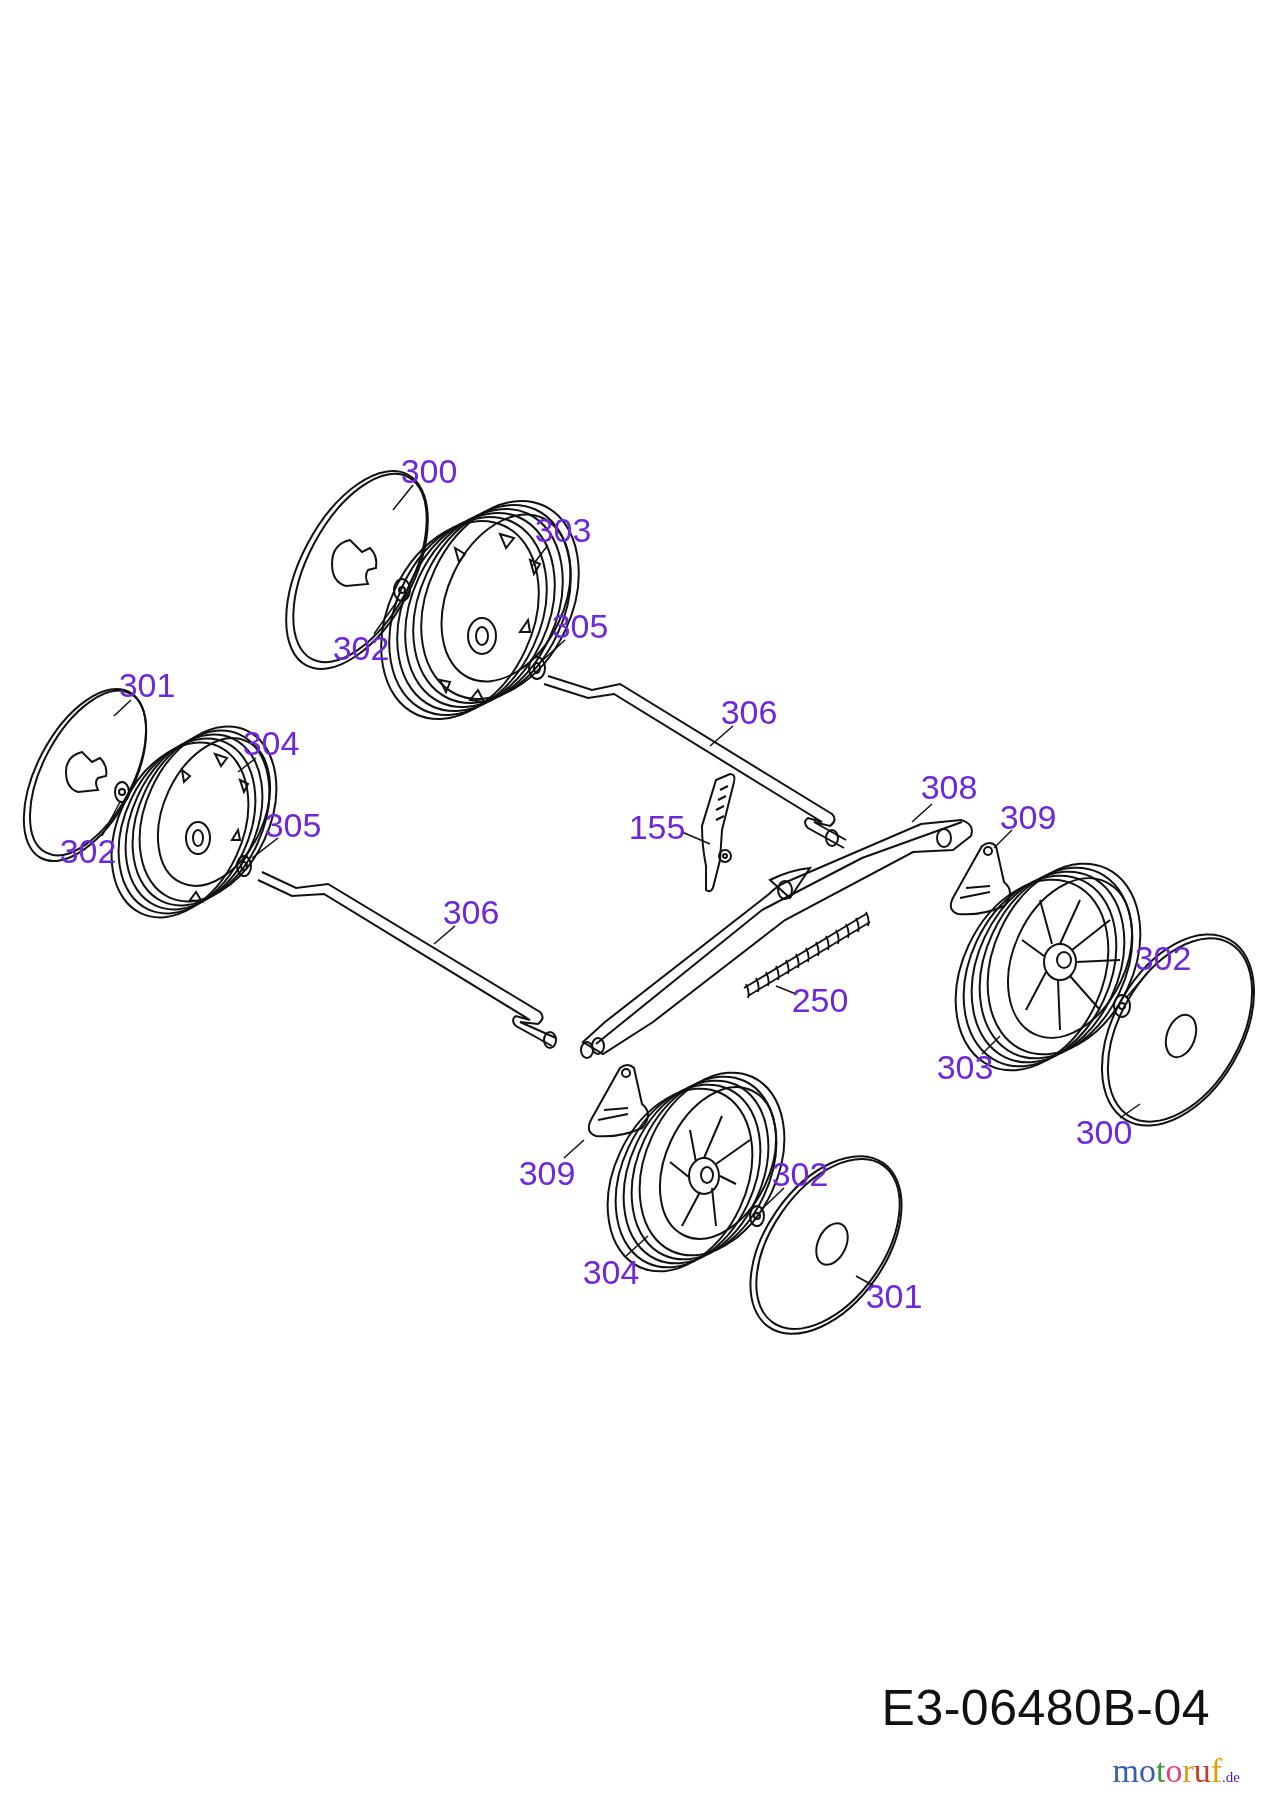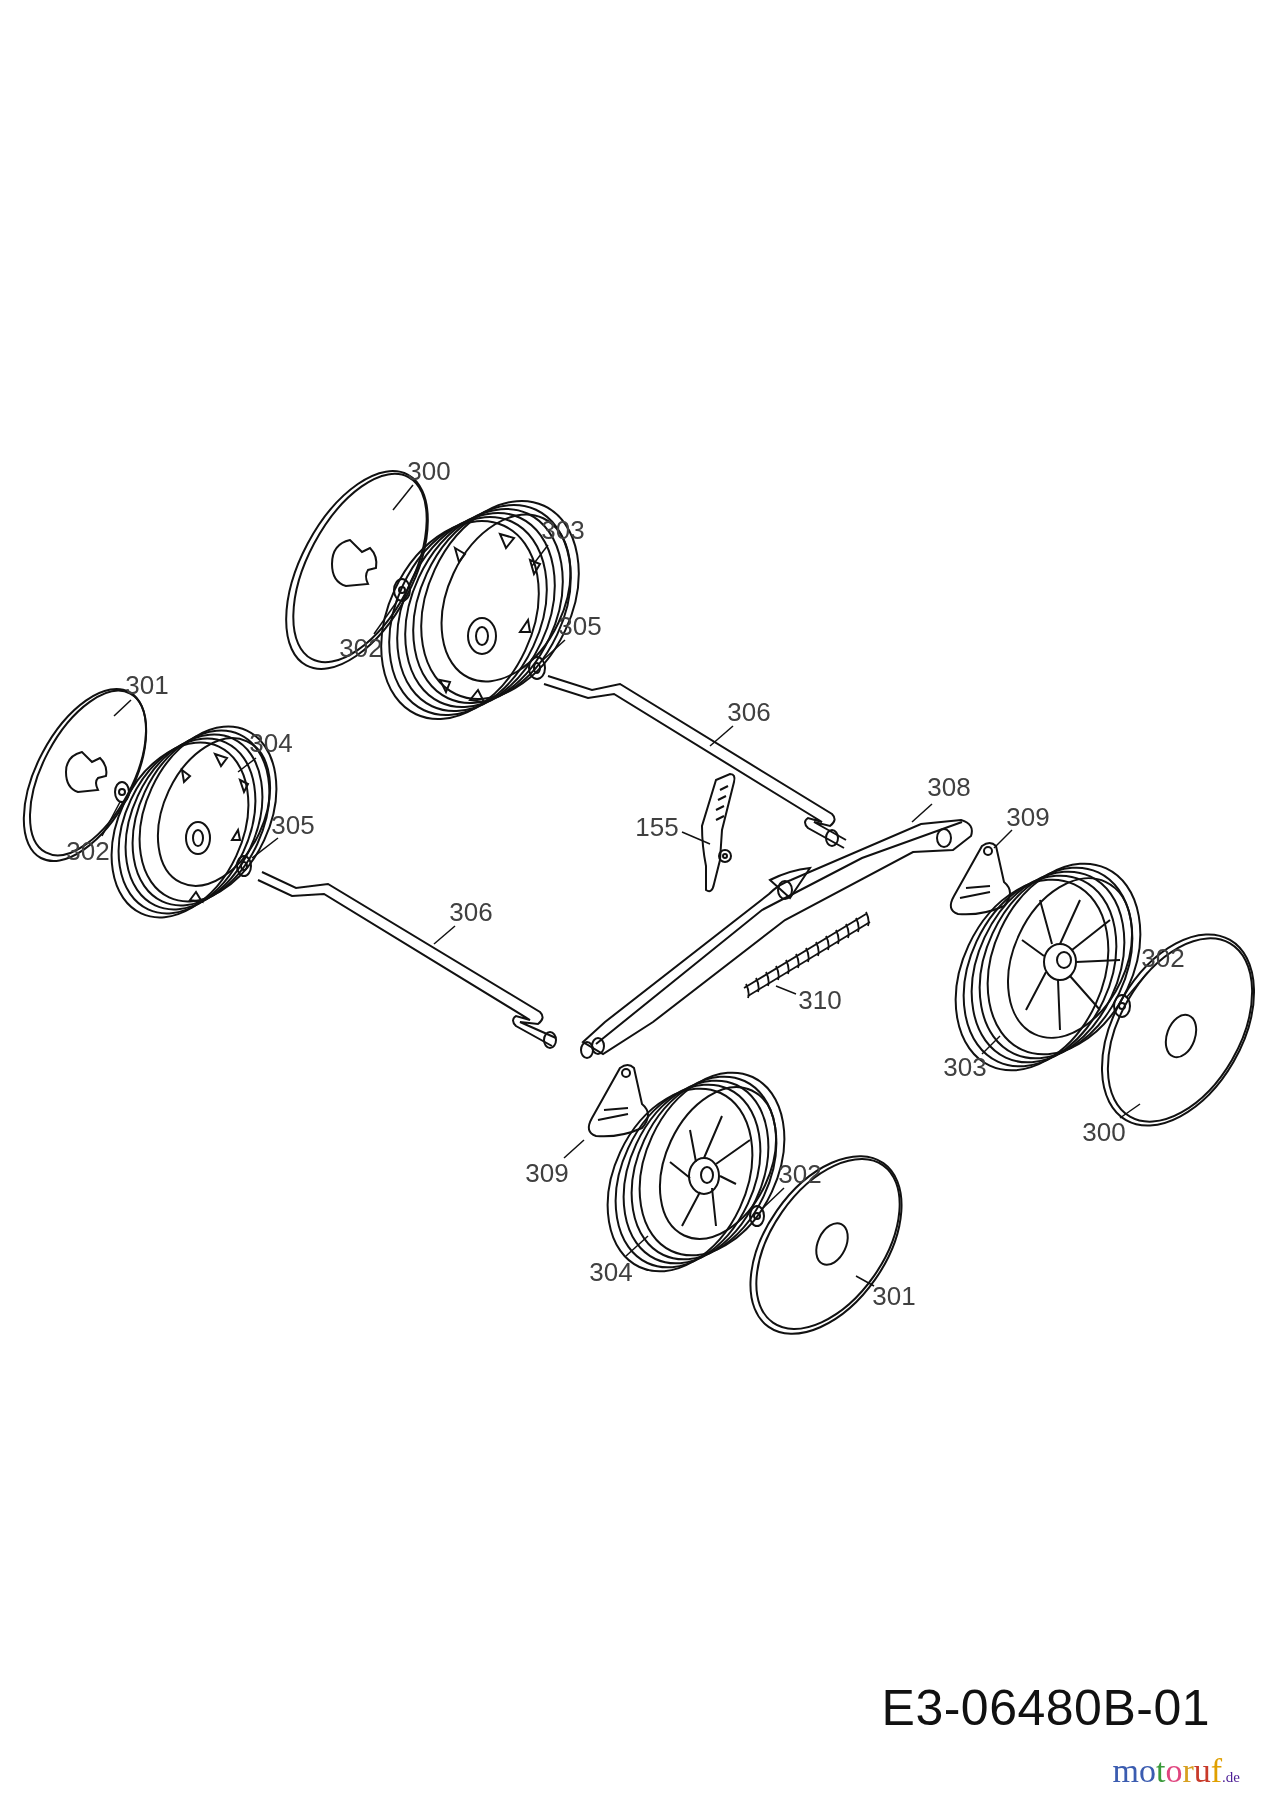--- a/index.html
+++ b/index.html
@@ -1,18 +1,18 @@
 <!DOCTYPE html>
 <html><head>
 <meta charset="utf-8">
 <style>
   html,body{margin:0;padding:0;background:#fff;}
   body{width:1268px;height:1800px;position:relative;overflow:hidden;font-family:"Liberation Sans",sans-serif;}
   #drawing{position:absolute;left:0;top:0;width:1268px;height:1800px;}
-  .lbl{position:absolute;font-size:26px;color:#404040;line-height:1;white-space:nowrap;transform:translate(-50%,-50%);}
+  .lbl{position:absolute;font-size:34px;color:#6d28d9;line-height:1;white-space:nowrap;transform:translate(-50%,-50%);}
   .code{position:absolute;font-size:50px;color:#111;line-height:1;right:58px;top:1683px;letter-spacing:0.5px;}
   .logo{position:absolute;right:28px;top:1754px;font-family:"Liberation Serif",serif;font-size:34px;line-height:1;white-space:nowrap;}
   .logo .de{font-size:15px;color:#4c1d95;}
 </style>
 </head>
 <body>
 
 <svg id="drawing" viewBox="0 0 1268 1800" xmlns="http://www.w3.org/2000/svg" fill="none" stroke="#111" stroke-width="2">
 
   <g>
@@ -186,25 +186,25 @@
 <div class="lbl" style="left:147px;top:685px">301</div>
 <div class="lbl" style="left:271px;top:743px">304</div>
 <div class="lbl" style="left:88px;top:851px">302</div>
 <div class="lbl" style="left:293px;top:825px">305</div>
 <div class="lbl" style="left:749px;top:712px">306</div>
 <div class="lbl" style="left:471px;top:912px">306</div>
 <div class="lbl" style="left:657px;top:827px">155</div>
 <div class="lbl" style="left:949px;top:787px">308</div>
 <div class="lbl" style="left:1028px;top:817px">309</div>
 <div class="lbl" style="left:1163px;top:958px">302</div>
-<div class="lbl" style="left:820px;top:1000px">310</div>
+<div class="lbl" style="left:820px;top:1000px">250</div>
 <div class="lbl" style="left:965px;top:1067px">303</div>
 <div class="lbl" style="left:1104px;top:1132px">300</div>
 <div class="lbl" style="left:547px;top:1173px">309</div>
 <div class="lbl" style="left:800px;top:1174px">302</div>
 <div class="lbl" style="left:611px;top:1272px">304</div>
 <div class="lbl" style="left:894px;top:1296px">301</div>
 
-<div class="code">E3-06480B-01</div>
+<div class="code">E3-06480B-04</div>
 
 <div class="logo">
   <span id="logo-main"><span style="color: rgb(59, 92, 176);">m</span><span style="color: rgb(59, 92, 176);">o</span><span style="color: rgb(58, 154, 58);">t</span><span style="color: rgb(224, 69, 127);">o</span><span style="color: rgb(216, 160, 32);">r</span><span style="color: rgb(200, 58, 42);">u</span><span style="color: rgb(224, 160, 0);">f</span></span><span class="de">.de</span>
 </div>
 
 </body></html>

